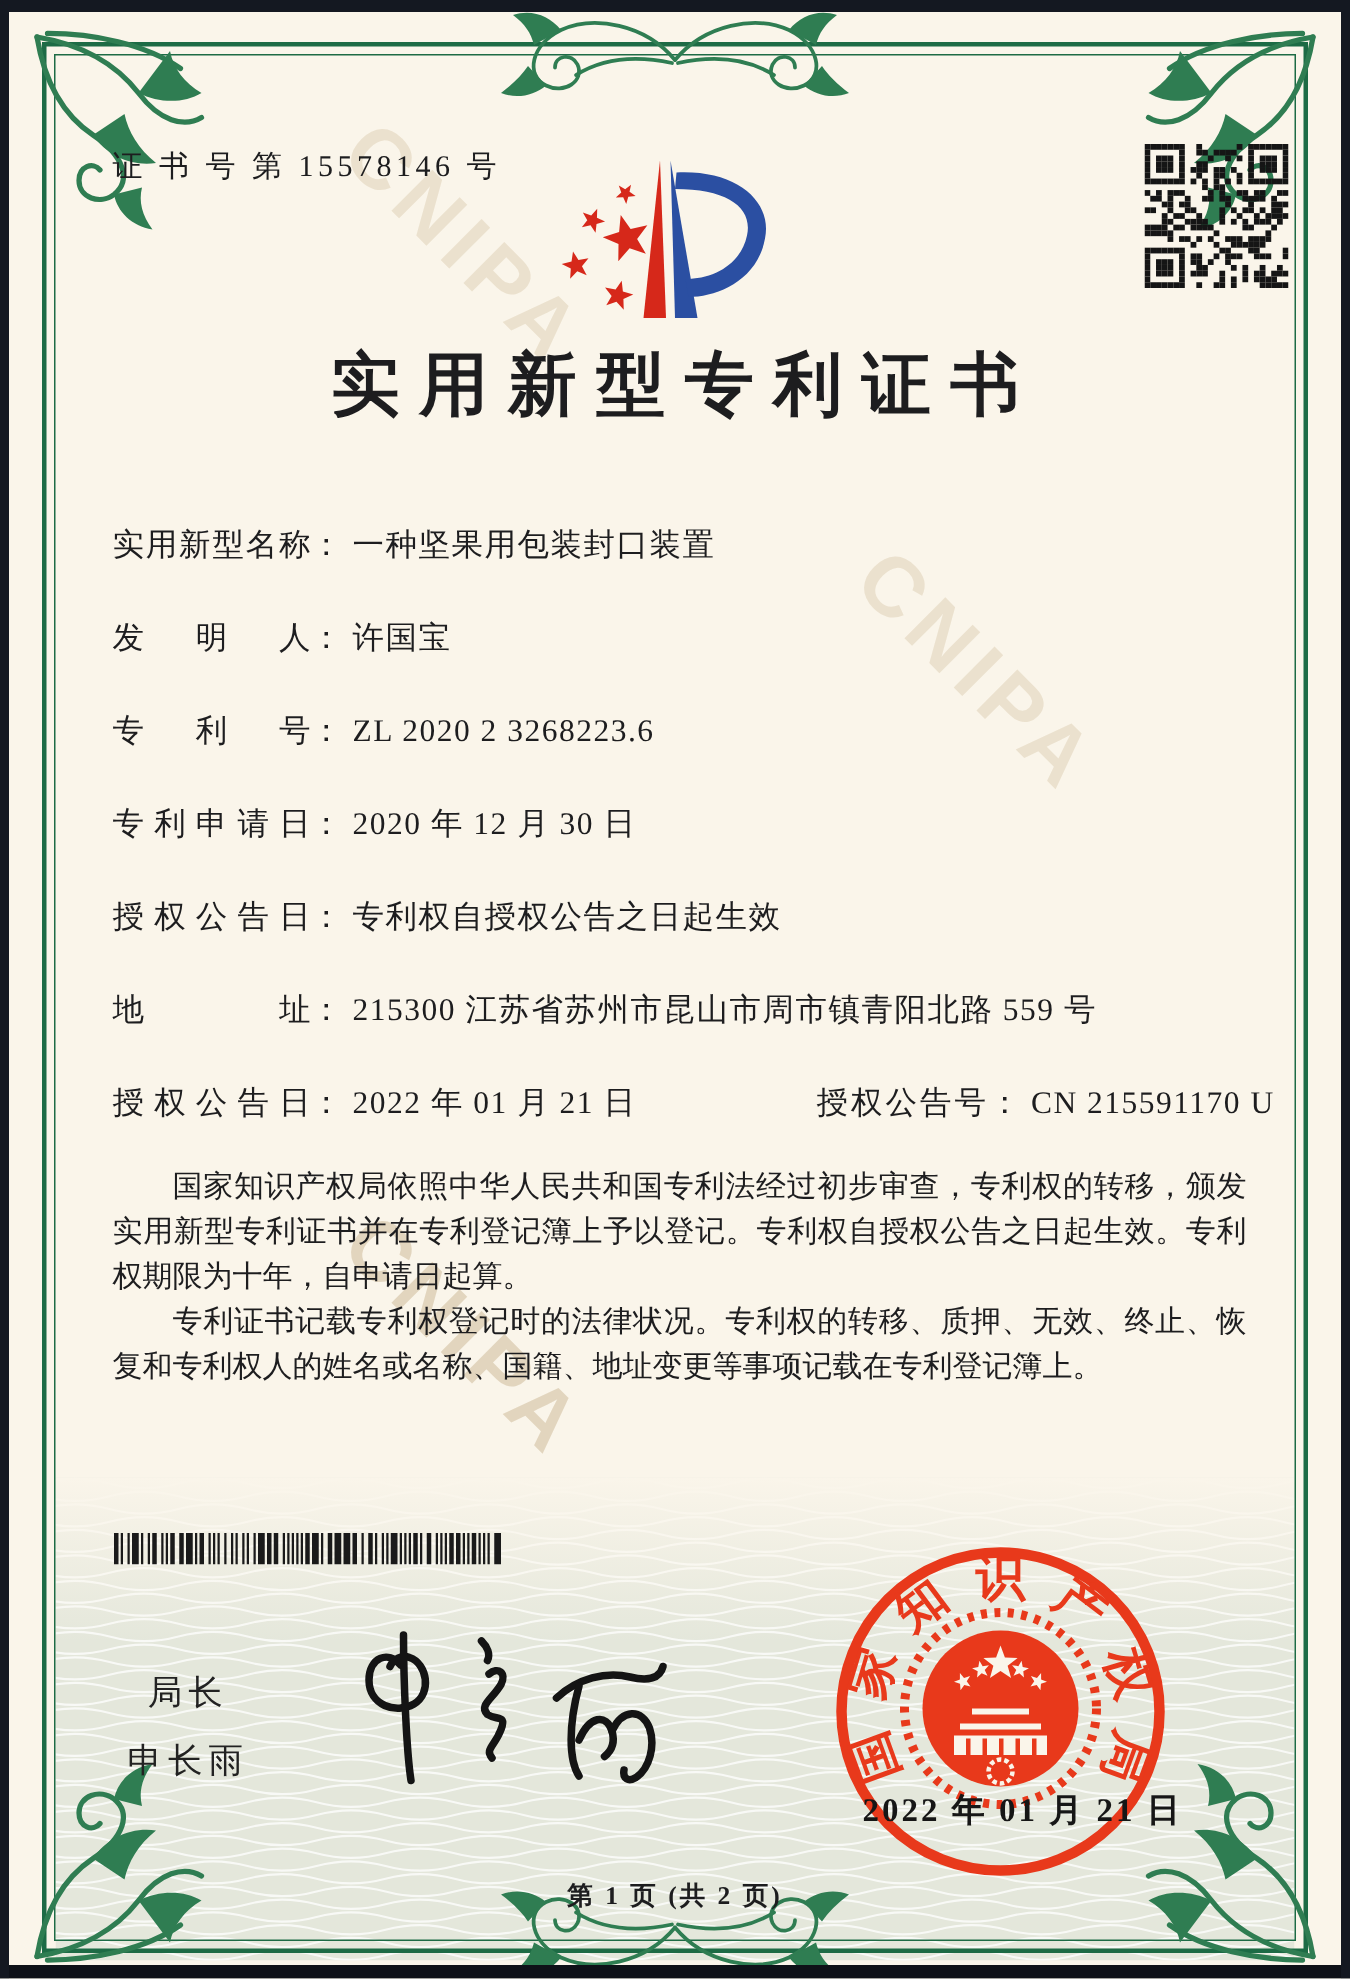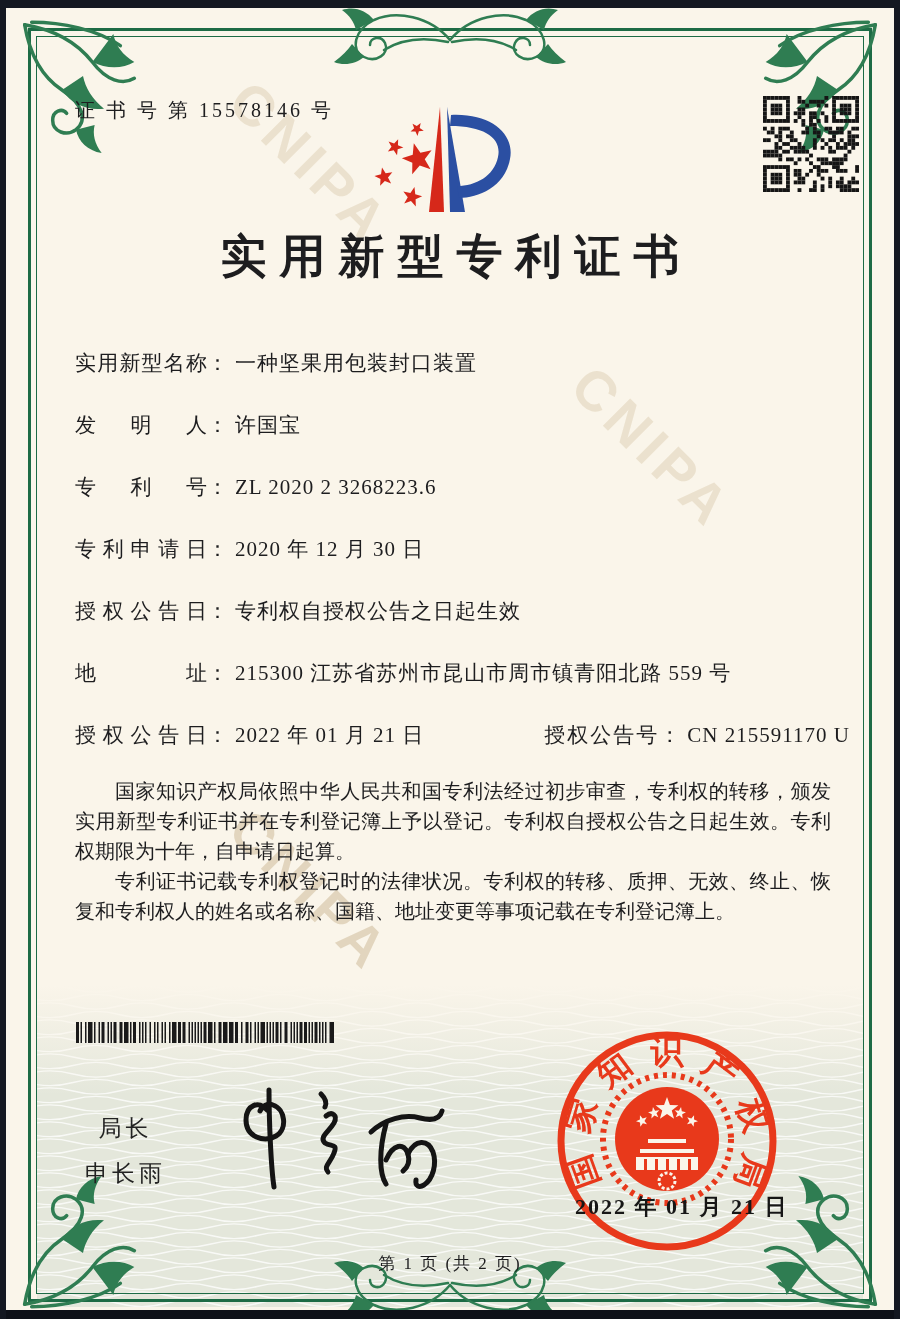--- a/index.html
+++ b/index.html
@@ -63,21 +63,21 @@
 
   #signer{position:absolute;left:85px;top:1106px;z-index:4;
     font-family:"Liberation Sans","DejaVu Sans",sans-serif;font-size:23px;font-weight:500;
     letter-spacing:4px;line-height:45px;color:#222;text-align:center;}
   #signature{position:absolute;left:233px;top:1080px;width:250px;height:115px;z-index:4;}
 
   #seal{position:absolute;left:549px;top:1023px;width:236px;height:236px;z-index:4;}
   #seal-date{position:absolute;left:575px;top:1192px;width:200px;z-index:5;
     font-size:22px;font-weight:600;letter-spacing:2px;color:#161616;white-space:nowrap;}
 
-  #footer-page{position:absolute;left:0;right:0;top:1252px;text-align:center;font-size:17px;letter-spacing:2px;z-index:4;}
+  #footer-page{position:absolute;left:0;right:0;top:1252px;text-align:center;font-size:17px;letter-spacing:2px;z-index:4;font-weight:bold;}
 </style>
 </head>
 <body>
 
 <svg width="0" height="0" style="position:absolute" aria-hidden="true">
   <defs>
     <path id="starP" d="M0,-12 L-2.94,-4.05 L-11.41,-3.71 L-4.76,1.55 L-7.05,9.71 L0,5 L7.05,9.71 L4.76,1.55 L11.41,-3.71 L2.94,-4.05 Z"></path>
     <g id="cornerOrn" fill="none" stroke="currentColor" stroke-width="3" stroke-linecap="round">
       <path d="M4,116 C8,92 18,72 36,60 C54,48 58,34 48,26 C40,20 28,24 28,34 C28,42 36,45 40,40"></path>
       <path d="M4,116 C28,112 48,102 62,84 C74,68 88,64 98,70"></path>

